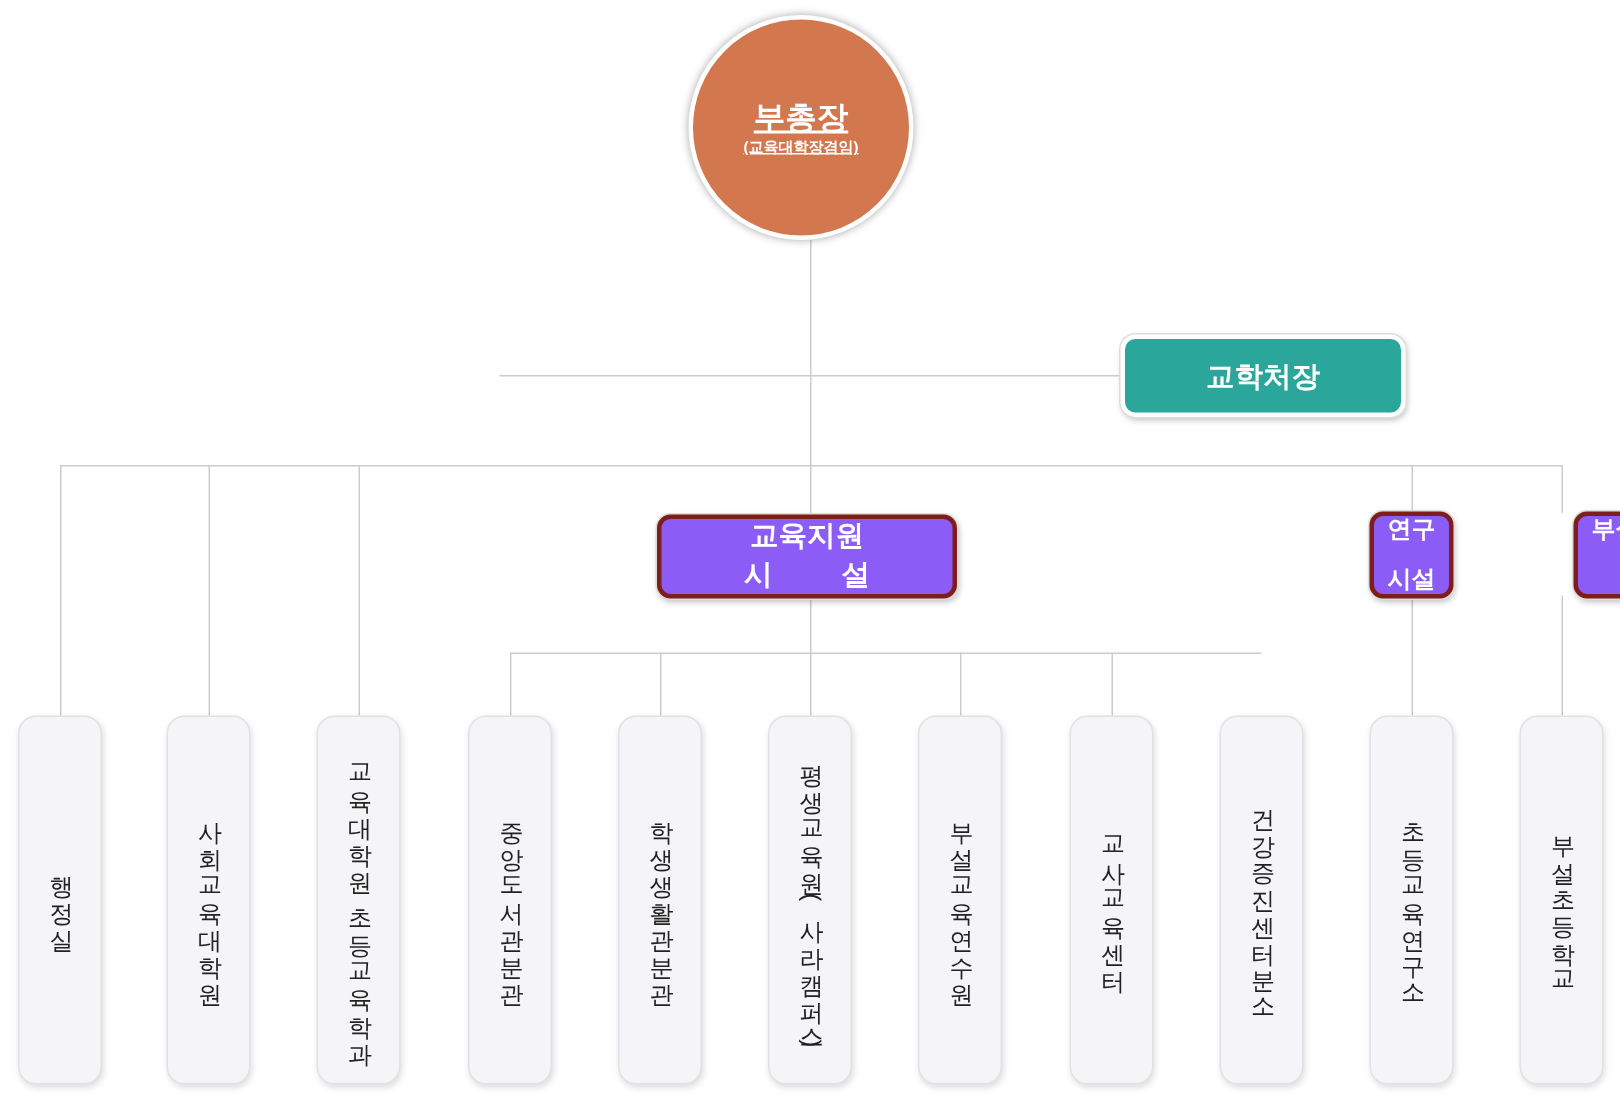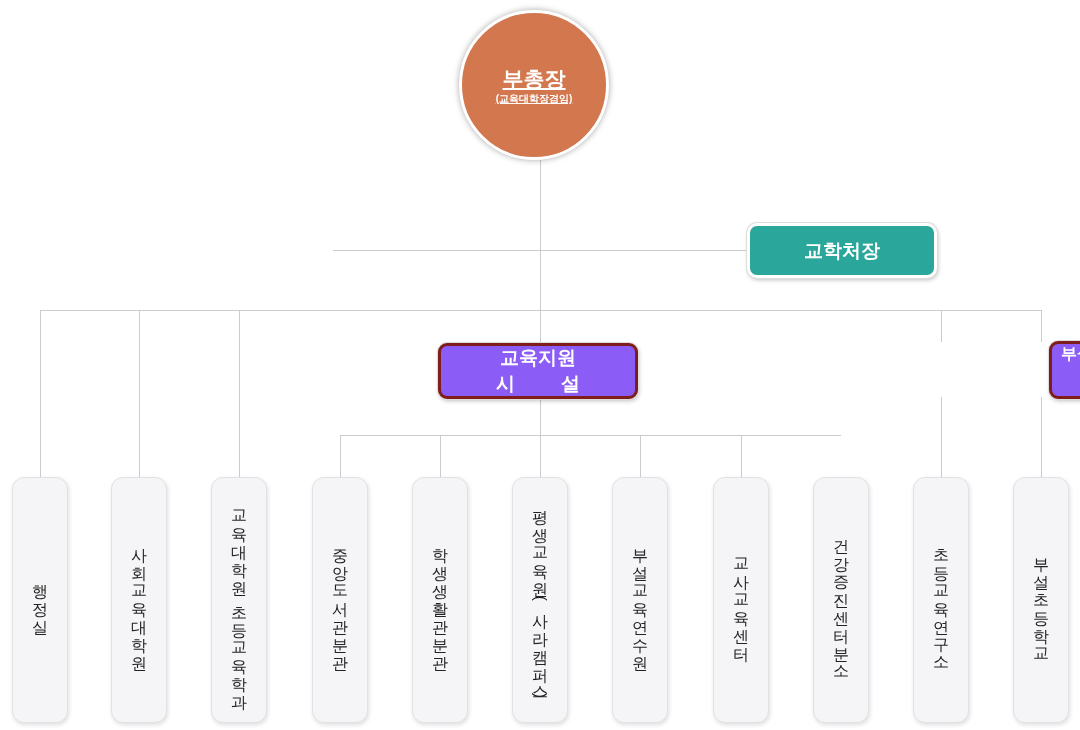--- a/index.html
+++ b/index.html
@@ -118,20 +118,24 @@
     <span>교학처장</span>
   </div>
 
   <div class="node category wide" style="left:438px; top:343px;">
     <div>교육지원</div>
     <div class="cat-line2">
       <span>시</span>
       <span>설</span>
     </div>
   </div>
+  <div class="node category small" style="left:913px; top:341px;">
+    <div>연구</div>
+    <div>시설</div>
+  </div>
   <div class="node category small" style="left:1049px; top:341px;gap:43px;">
     <div>부설</div>
     <div>학교</div>
   </div>
 
   <div class="unit" style="left:12px;">
     <span class="unit-text">행정실</span>
   </div>
   <div class="unit" style="left:111px;">
     <span class="unit-text">사회교육대학원</span>

